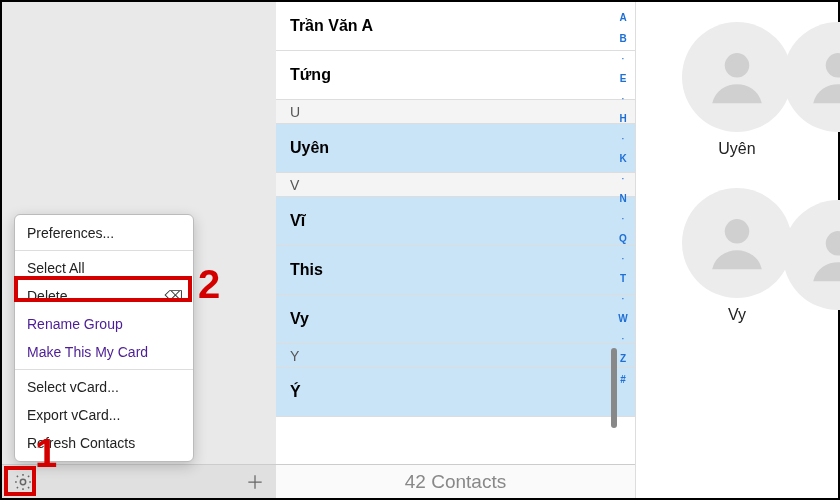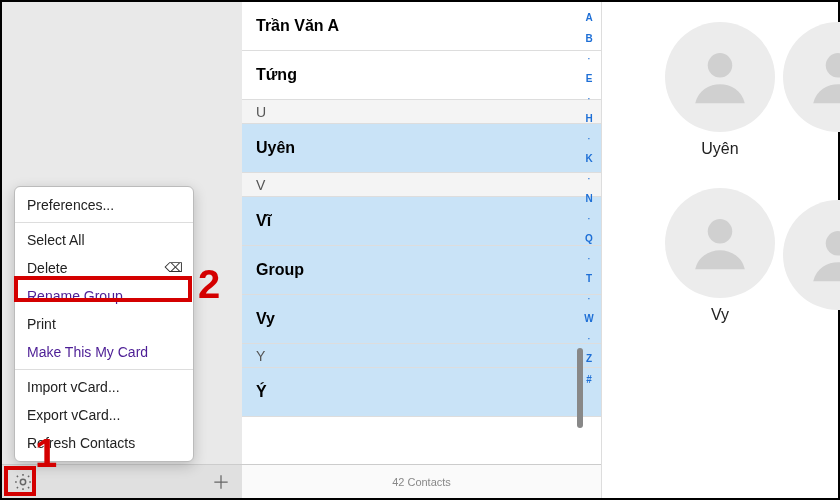--- a/index.html
+++ b/index.html
@@ -1,26 +1,26 @@
 <!DOCTYPE html>
 <html><head>
 <meta charset="utf-8">
 <style>
   * { box-sizing: border-box; margin: 0; padding: 0; }
   html, body { width: 840px; height: 500px; font-family: -apple-system, "Helvetica Neue", Arial, sans-serif; overflow: hidden; background:#fff; }
   .app { display:flex; width:840px; height:500px; border:2px solid #000; position:relative; }
-  .left { width:240px; background:#e9e9e9; position:relative; }
+  .left { width:274px; background:#e9e9e9; position:relative; }
   .middle { width:360px; border-right:1px solid #ddd; display:flex; flex-direction:column; position:relative; }
   .right { flex:1; background:#fff; display:flex; flex-direction:column; align-items:center; padding-top:20px; overflow:hidden; }
   .list { flex:1; overflow:hidden; position:relative; }
   .row { height:49px; display:flex; align-items:center; padding-left:14px; font-size:16px; font-weight:600; border-bottom:1px solid #ddd; background:#fff; }
   .row.sel { background:#c9e3f7; }
   .section { height:24px; display:flex; align-items:center; padding-left:14px; font-size:14px; color:#555; background:#f4f4f4; border-bottom:1px solid #ddd; }
   .section.sel { background:#c9e3f7; }
-  .footer { height:34px; border-top:1px solid #ccc; display:flex; align-items:center; justify-content:center; color:#888; font-size:11px; background:#fafafa; }
+  .footer { height:34px; border-top:1px solid #ccc; display:flex; align-items:center; justify-content:center; color:#888; font-size:19px; background:#fafafa; }
   .index { position:absolute; right:4px; top:4px; bottom:4px; width:16px; display:flex; flex-direction:column; justify-content:flex-start; gap:10px; font-size:10px; color:#1e6fd6; font-weight:600; align-items:center; padding-top:6px; }
   .index span { cursor:pointer; }
   .scrollbar { position:absolute; right:18px; width:6px; top:346px; height:80px; background:#888; border-radius:3px; }
   .avatar-block { display:flex; flex-direction:column; align-items:center; gap:8px; margin-bottom:30px; }
   .avatar { width:110px; height:110px; border-radius:55px; background:#ececec; display:flex; align-items:center; justify-content:center; }
   .avatar svg { width:70px; height:70px; fill:#d0d0d0; }
   .avatar-name { font-size:16px; color:#222; }
   .avatar-block.partial { position:absolute; right:-55px; }
   .avatar-block.partial.top { top:20px; }
   .avatar-block.partial.bottom { top:198px; }
@@ -58,38 +58,37 @@
 
     <div class="menu">
       <div class="menu-item">Preferences...</div>
       <div class="menu-divider"></div>
       <div class="menu-item">Select All</div>
       <div class="menu-item">
         <span>Delete</span>
         <span class="backspace">⌫</span>
       </div>
       <div class="menu-item disabled">Rename Group</div>
-      <div class="menu-item">Print</div>
       <div class="menu-item disabled">Make This My Card</div>
       <div class="menu-divider"></div>
-      <div class="menu-item">Import vCard...</div>
+      <div class="menu-item">Select vCard...</div>
       <div class="menu-item">Export vCard...</div>
       <div class="menu-item">Refresh Contacts</div>
     </div>
   </div>
 
   <div class="middle">
     <div class="list" id="list">
       <div class="row">Trần Văn A</div>
         <div class="row">Tứng</div>
         <div class="section">U</div>
         <div class="row sel">Uyên</div>
         <div class="section">V</div>
         <div class="row sel">Vĩ</div>
-        <div class="row sel">Group</div>
+        <div class="row sel">This</div>
         <div class="row sel">Vy</div>
         <div class="section sel">Y</div>
         <div class="row sel">Ý</div>
         <div class="index" id="index">
           <span>A</span>
           <span>B</span>
           <span style="color: rgb(30, 111, 214); font-size: 8px;">·</span>
           <span>E</span>
           <span style="color: rgb(30, 111, 214); font-size: 8px;">·</span>
           <span>H</span>

